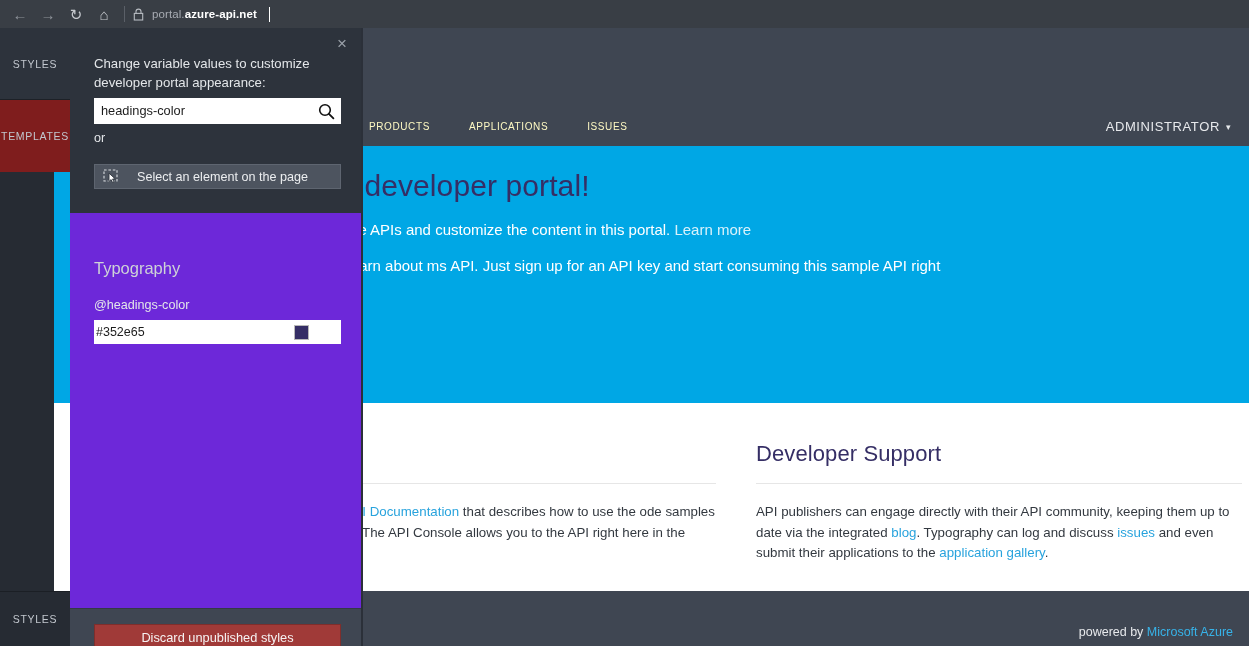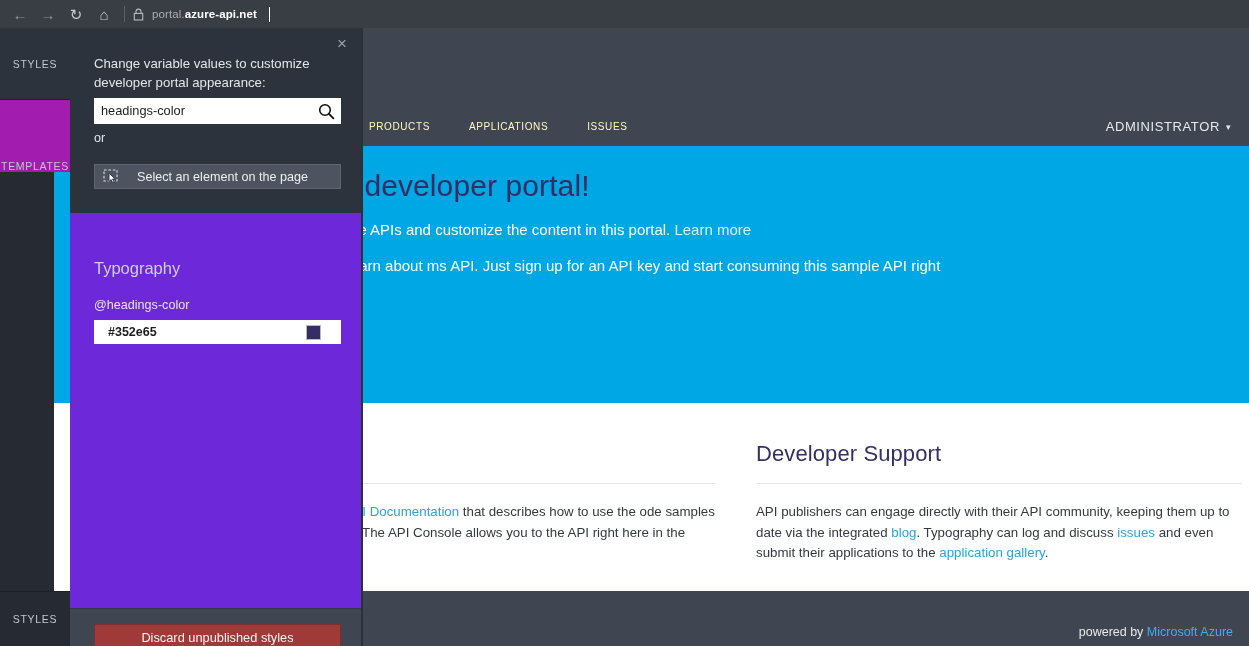--- a/index.html
+++ b/index.html
@@ -131,21 +131,21 @@
     position: absolute; left: 0; width: 70px;
     color: #c2c7ce; font-size: 10.5px; letter-spacing: .7px;
     display: flex; align-items: center; justify-content: center;
     text-align: center;
   }
   #rail-styles {
     top: 0; height: 72px; background: #2d333c;
     border-bottom: 1px solid #1d2127;
   }
   #rail-templates {
-    top: 72px; height: 72px; background: #a21caf; align-items: flex-end;
+    top: 72px; height: 72px; background: #7f1d1d;
   }
   #rail-divider-bottom {
     position: absolute; left: 0; top: 563px;
     width: 70px; height: 1px; background: #1b1f25;
   }
   #rail-publish {
     top: 564px; height: 54px; background: #262b33;
   }
 
   
@@ -217,23 +217,23 @@
     color: #e3e6e9; font-size: 12.6px;
   }
   #color-field {
     position: absolute; left: 24px; top: 107px;
     width: 247px; height: 24px;
     background: #ffffff;
     display: flex; align-items: center;
   }
   #color-value {
     border: 0; outline: 0; background: transparent;
-    margin-left: 14px; width: 198px; height: 22px;
-    font-family: "Liberation Sans", sans-serif;
-    font-size: 12.5px; color: #1c1c1c; font-weight: bold;
+    margin-left: 2px; width: 198px; height: 22px;
+    font-family: "Liberation Sans", sans-serif;
+    font-size: 12.5px; color: #1c1c1c;
   }
   #color-swatch {
     width: 15px; height: 15px;
     margin-right: 8px;
     border: 1px solid #b9b9b9;
   }
   #panel-footer {
     position: absolute; top: 580px; left: 0; width: 293px; height: 38px;
     background: #3f4652;
   }

